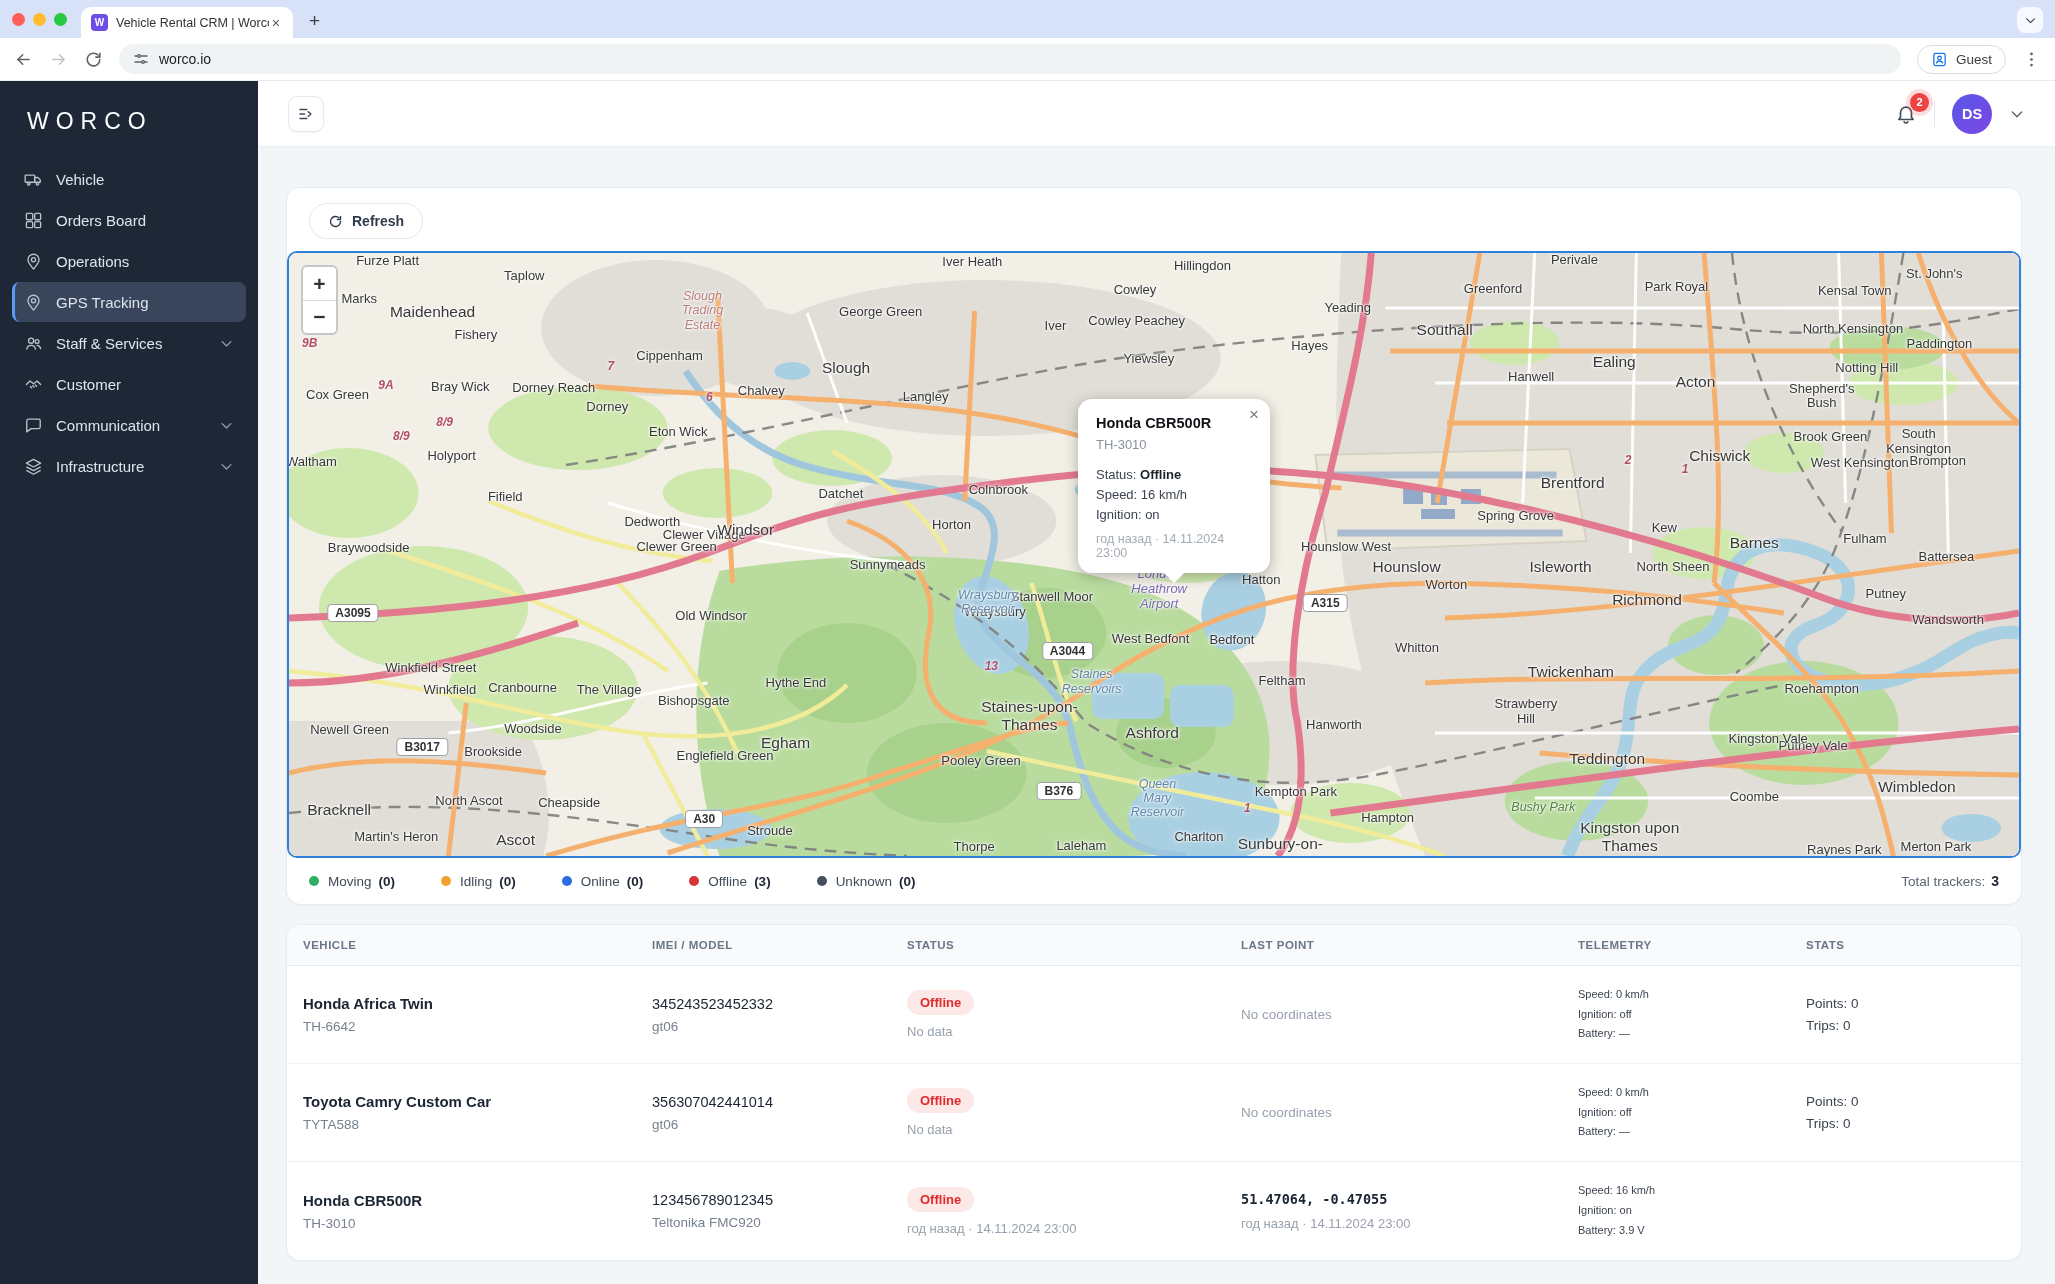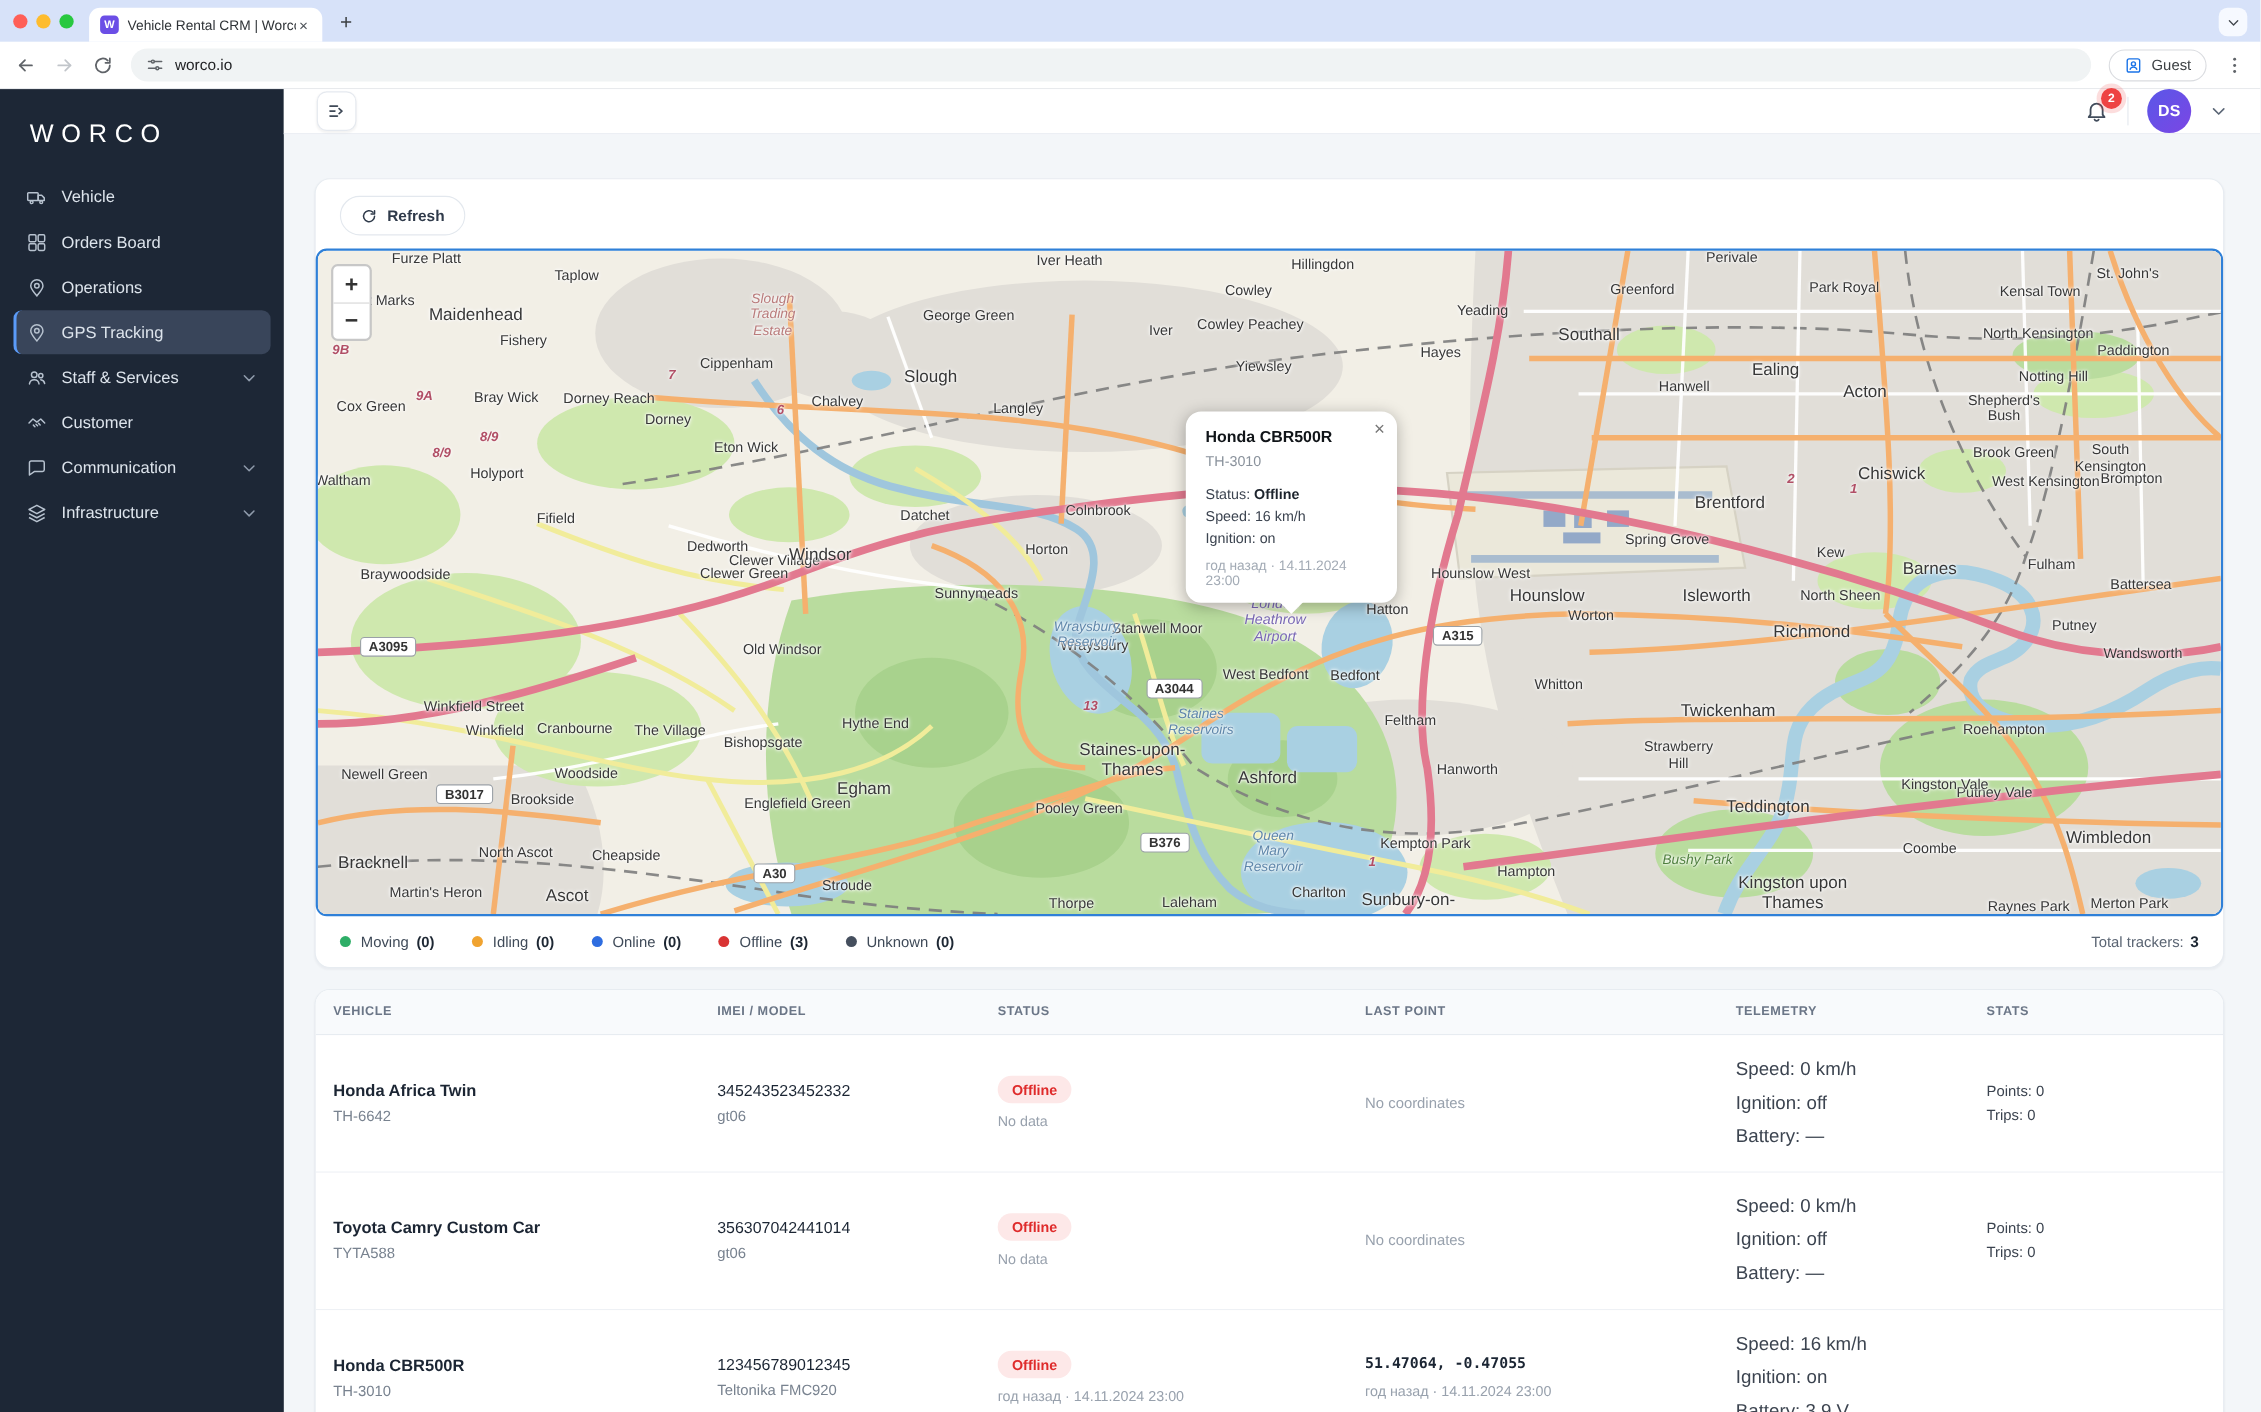--- a/index.html
+++ b/index.html
@@ -73,42 +73,42 @@
   .popup { position:absolute; left:789px; top:146px; width:192px; background:#fff; border-radius:14px; box-shadow:0 3px 14px rgba(0,0,0,.28); padding:16px 18px 13px; z-index:6; font-size:13px; color:#333; }
   .popup::after { content:""; position:absolute; left:50%; bottom:-7px; width:15px; height:15px; background:#fff; transform:translateX(-50%) rotate(45deg); }
   .popup-close { position:absolute; top:7px; right:11px; color:#777; font-size:17px; line-height:1; }
   .popup-title { font-weight:700; font-size:14.5px; color:#101418; margin-bottom:6px; }
   .popup-sub { color:#8a929c; margin-bottom:13px; }
   .popup-line { color:#3c4450; line-height:1.55; }
   .popup-line b { color:#1c232c; }
   .popup-time { color:#a3abb5; margin-top:7px; font-size:12.5px; }
 
   
-  .legend-row { display:flex; align-items:center; padding:15px 22px; gap:34px; font-size:13.5px; color:#3f4a58; }
+  .legend-row { display:flex; align-items:center; padding:15px 22px; gap:46px; font-size:13.5px; color:#3f4a58; }
   .legend-item { display:flex; align-items:center; }
   .legend-dot { width:10px; height:10px; border-radius:50%; margin-right:9px; }
   .legend-count { font-weight:700; color:#1d2733; margin-left:7px; }
   .legend-total { margin-left:auto; color:#5b6573; }
   .legend-total b { color:#1d2733; margin-left:6px; font-size:14px; }
 
   
   .table-card { margin-top:19px; border-radius:14px; background:#fff; border:1px solid #e7ecf1; box-shadow:0 1px 2px rgba(16,24,40,.04); overflow:hidden; }
   .thead, .trow { display:grid; grid-template-columns:349px 255px 334px 337px 228px 1fr; padding-left:16px; }
   .thead { background:#f8fafc; border-bottom:1px solid #e7ecf1; padding-top:14px; padding-bottom:14px; }
   .th { font-size:11.5px; font-weight:700; letter-spacing:.5px; color:#6b7687; }
   .trow { padding-top:16px; padding-bottom:16px; border-bottom:1px solid #eef1f5; align-items:center; min-height:98px; }
   .trow:last-child { border-bottom:none; }
   .vname { font-size:15px; font-weight:700; color:#1b2533; }
   .vsub { font-size:13.5px; color:#78828f; margin-top:7px; }
   .imei { font-size:14.5px; color:#1b2533; }
   .badge-status { display:inline-block; background:#fde8e8; color:#df2b2b; font-size:13px; font-weight:600; padding:5px 13px; border-radius:14px; }
   .status-sub { font-size:13px; color:#98a1ad; margin-top:9px; }
   .nodata { font-size:13.5px; color:#98a1ad; }
   .coords { font-family:"DejaVu Sans Mono", monospace; font-size:13.5px; font-weight:700; color:#1b2533; }
-  .tele-line { font-size:17px; color:#3c4450; line-height:1.8; }
+  .tele-line { font-size:11px; color:#3c4450; line-height:1.8; }
   .stat-line { font-size:13.5px; color:#3c4450; line-height:1.6; }
   .stat-sub { font-size:12.5px; color:#98a1ad; margin-top:3px; }
 </style>
 </head>
 <body>
 
 <div class="tabstrip">
   <div class="lights">
     <span class="light r"></span>
     <span class="light y"></span>

